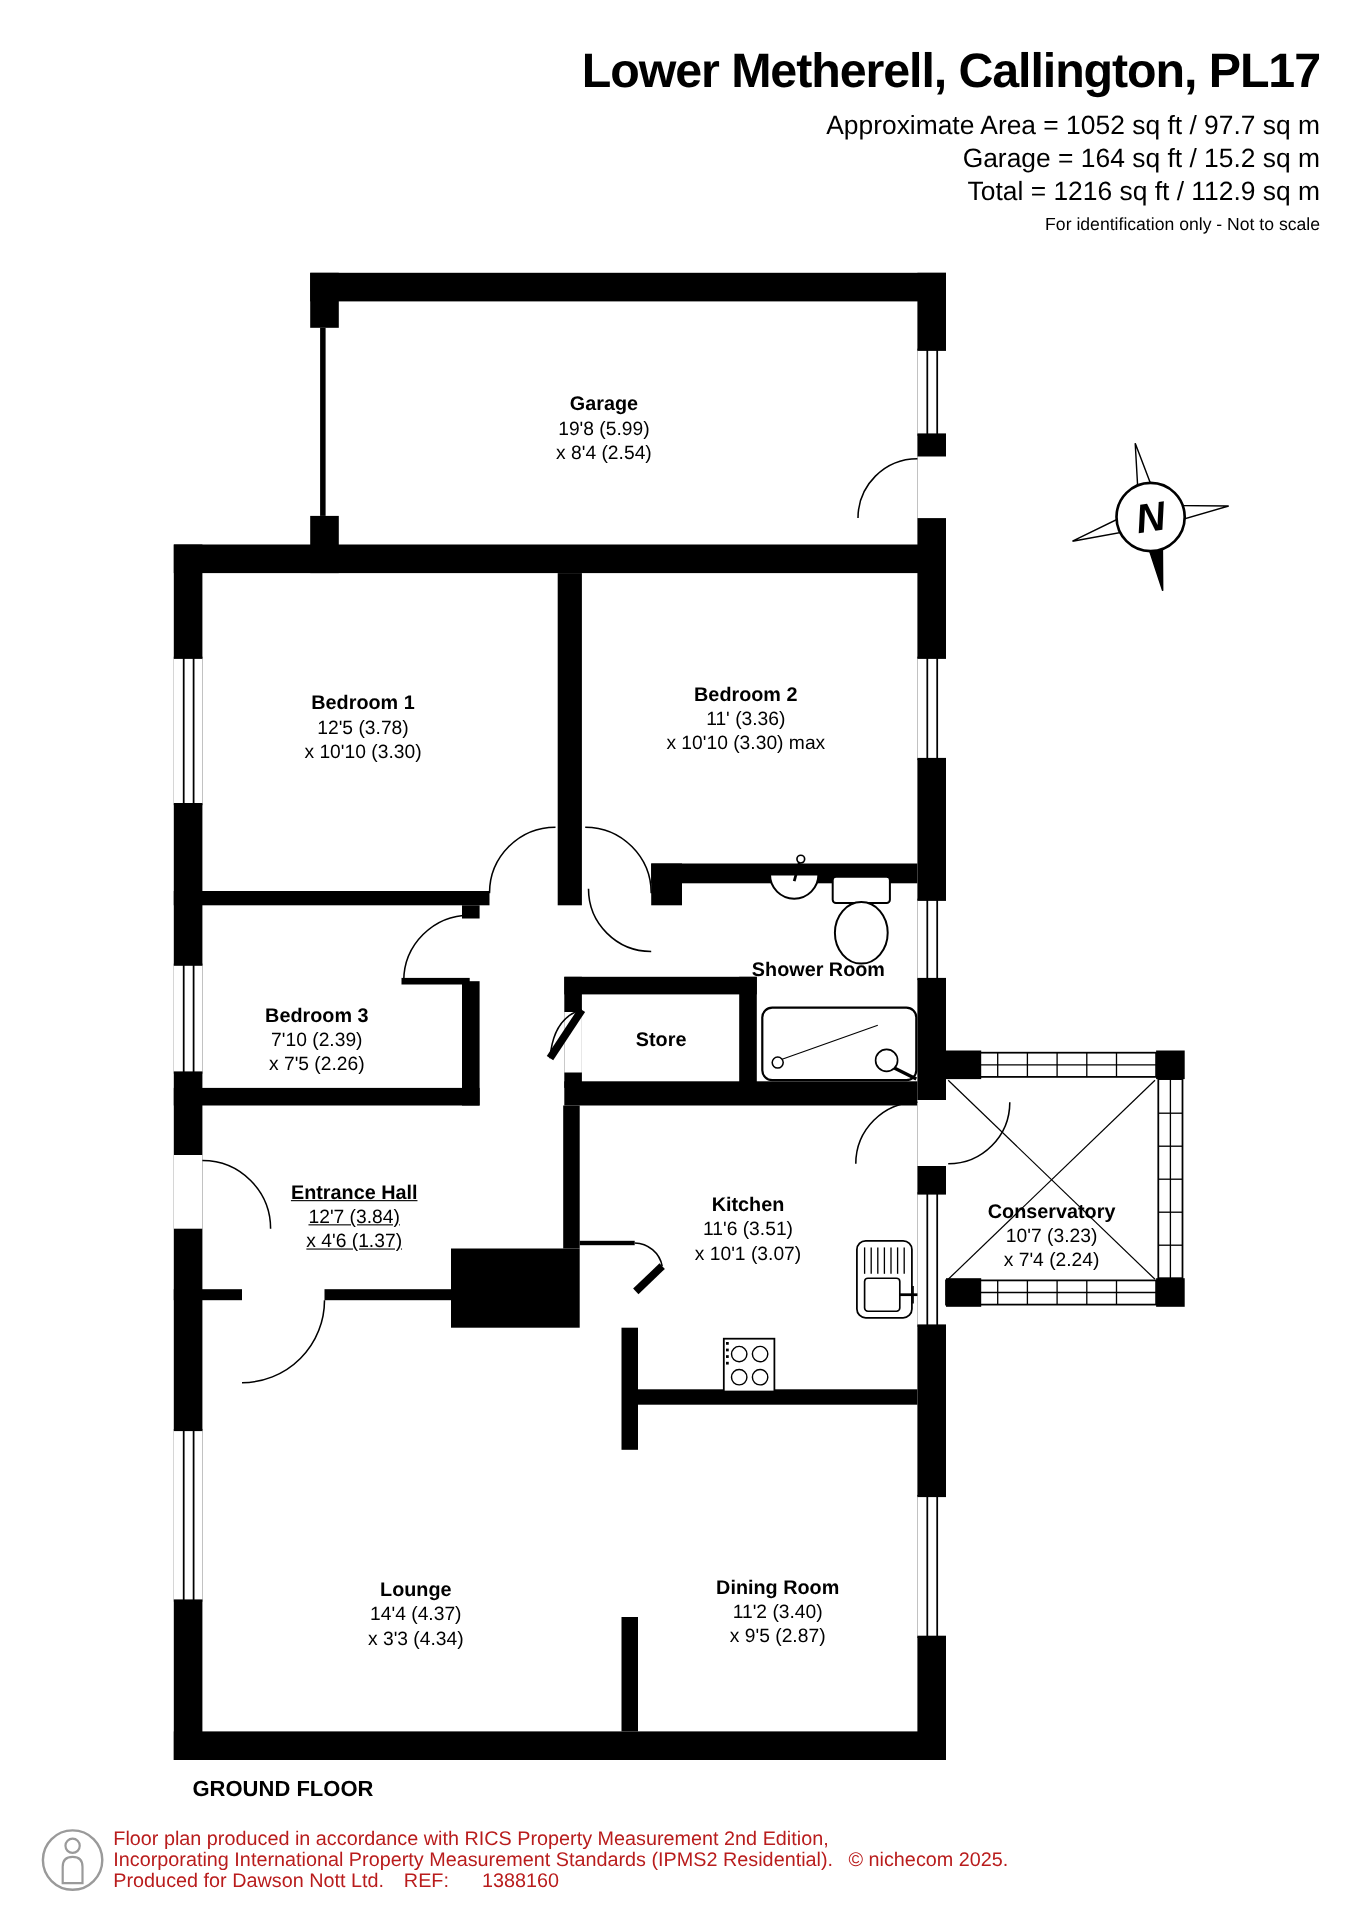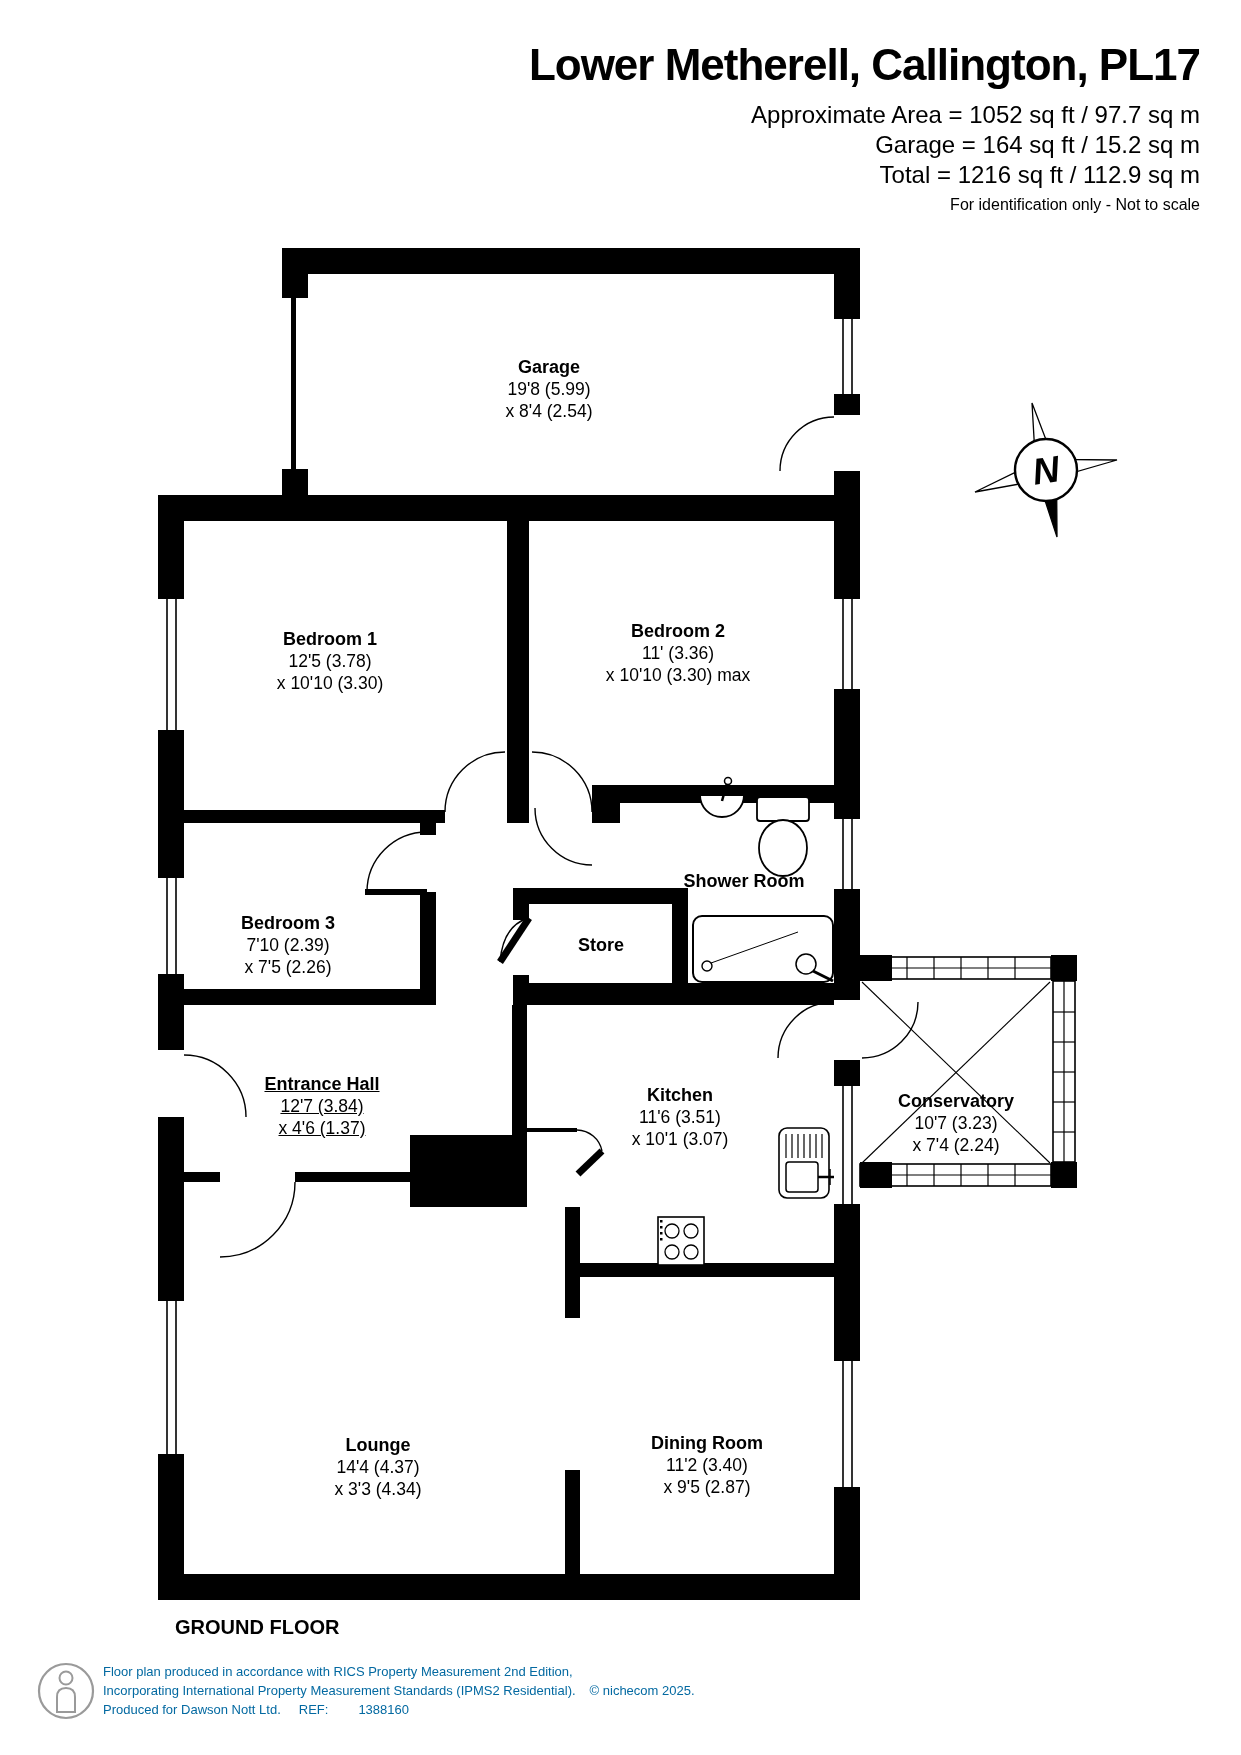--- a/index.html
+++ b/index.html
@@ -18,21 +18,21 @@
   .room-label-bedroom2{left:678px;top:620px;}
   .room-label-bedroom3{left:288px;top:912px;}
   .room-label-shower{left:744px;top:870px;}
   .room-label-store{left:601px;top:934px;}
   .room-label-entrance{left:322px;top:1073px;text-decoration:underline;}
   .room-label-kitchen{left:680px;top:1084px;}
   .room-label-conservatory{left:956px;top:1090px;}
   .room-label-lounge{left:378px;top:1434px;}
   .room-label-dining{left:707px;top:1395px;margin-top:37px;}
   .floor-title{position:absolute;left:143px;top:1616px;font-size:20px;font-weight:bold;margin-left:32px;}
-  .footer-text{position:absolute;left:103px;color:#0369a1;font-size:13px;line-height:19px;}
+  .footer-text{position:absolute;left:103px;color:#b91c1c;font-size:18px;line-height:19px;}
   .ft1{top:1662px;} .ft2{top:1681px;} .ft3{top:1700px;}
   .gap14{margin-left:14px;} .gap18{margin-left:18px;} .gap30{margin-left:30px;}
 </style>
 </head>
 <body>
 
 <div class="page">
 
   <svg width="1241" height="1755" viewBox="0 0 1241 1755">
 

